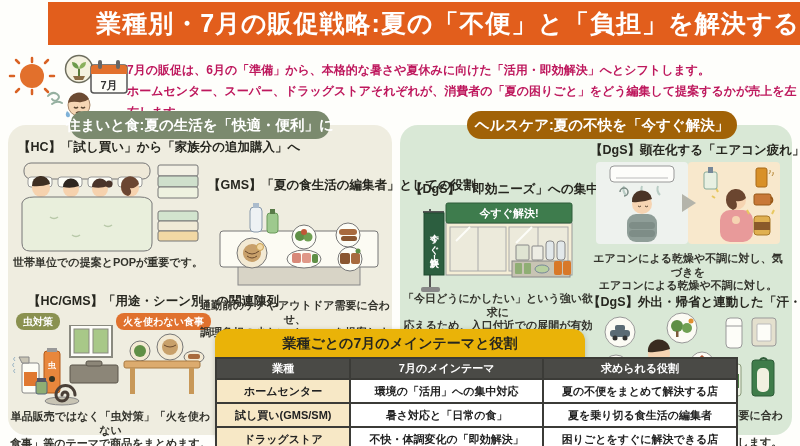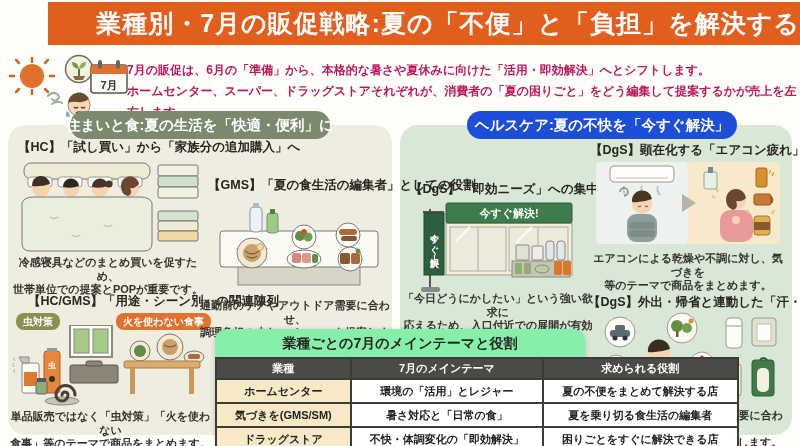--- a/index.html
+++ b/index.html
@@ -12,36 +12,36 @@
   
   .intro-text{position:absolute;left:127px;top:60px;width:670px;font-size:12px;color:#be185d;line-height:21px;}
   .intro-icon{position:absolute;}
   
   .panel{position:absolute;top:125px;height:310px;border-radius:18px;z-index:1;}
   .panel-left{left:8px;width:384px;background:#EFEDE0;}
   .panel-right{left:400px;width:392px;background:#D9E8D6;}
   .pill{position:absolute;top:111px;height:28px;border-radius:15px;color:#fff;z-index:3;
         display:flex;align-items:center;justify-content:center;font-size:14.5px;white-space:nowrap;}
   .pill-left{left:70px;width:260px;background:#7B8A6E;}
-  .pill-right{left:467px;width:270px;background:#1d4ed8;}
+  .pill-right{left:467px;width:270px;background:#a16207;}
   .block-heading{position:absolute;font-size:12.5px;color:#26261F;white-space:nowrap;z-index:2;}
   .caption{position:absolute;font-size:11px;color:#33332C;line-height:13.5px;text-align:center;z-index:2;}
   .illus{position:absolute;z-index:2;}
   
   .badge{position:absolute;top:0;height:17px;border-radius:8px;color:#fff;font-size:10px;
          display:flex;align-items:center;justify-content:center;padding:0 7px;white-space:nowrap;}
   .badge-insect{left:4px;background:#8A9150;}
   .badge-nofire{left:104px;background:#E0712E;text-align:right;}
   
   .sign-text{position:absolute;left:30px;top:3px;width:126px;height:19px;color:#fff;font-size:11px;
              display:flex;align-items:center;justify-content:center;white-space:nowrap;}
   .nobori-text{position:absolute;left:8px;top:14px;width:20px;height:60px;color:#fff;font-size:9px;
                writing-mode:vertical-rl;text-orientation:upright;display:flex;align-items:center;justify-content:center;letter-spacing:1px;}
   
-  .table-card{position:absolute;left:215px;top:329px;width:370px;height:114px;background:#86efac;
+  .table-card{position:absolute;left:215px;top:329px;width:370px;height:114px;background:#eab308;
               border-radius:12px;box-shadow:0 1px 5px rgba(60,60,40,.25);z-index:4;text-align:center;}
   .table-title{font-size:14px;color:#26261F;margin-top:6px;}
   table.theme{border-collapse:collapse;margin:4px auto 0;}
   table.theme th{background:#4A4A46;color:#fff;font-size:11px;border:2px solid #3B3B37;height:19px;padding:0 3px;margin-top:36px;}
   table.theme td{font-size:11px;color:#222;background:#fff;border:2px solid #3B3B37;height:22px;padding:0 18px;white-space:nowrap;}
   table.theme td.rowlabel{background:#F7E8C6;}
   .c1{width:92px;} .c2{width:126px;} .c3{width:128px;}
   svg{display:block;}
 </style>
 </head>
@@ -137,21 +137,20 @@
       <circle cx="93" cy="25" r="3.5" fill="#4A342A"></circle>
       <circle cx="114" cy="29" r="9" fill="#F6D2AE"></circle>
         <path d="M105,28 a9,9 0 0 1 18,-3 q-4,5 -9,4 q3,6 -2,8 q-7,-2 -7,-9z" fill="#6B4632"></path>
 
       <path d="M6,44 q2,-6 12,-6 h106 q10,0 12,6 v40 q0,8 -8,8 H14 q-8,0 -8,-8 z" fill="#E9EFDC" stroke="#777"></path>
       <path d="M34,58 q4,3 8,0 M88,66 q4,3 8,0 M56,76 q4,3 8,0" stroke="#B8C8A8" stroke-width="1.5" fill="none"></path>
     </g>
   </svg>
 
   <div class="caption" style="left:8px;top:256px;width:200px">
-    <div>冷感寝具などのまとめ買いを促すため、</div>
     <div>世帯単位での提案とPOPが重要です。</div>
   </div>
 
   <div class="block-heading" style="left:28px;top:293px">【HC/GMS】「用途・シーン別」の関連陳列</div>
 
   <div class="illus" style="left:12px;top:313px;width:196px;height:96px">
     <div class="badge badge-insect">虫対策</div>
     <div class="badge badge-nofire">火を使わない食事</div>
     <svg style="position:absolute;left:0;top:12px" width="196" height="84" viewBox="0 0 196 84">
 
@@ -338,21 +337,21 @@
       <rect x="158" y="32" width="17" height="11" rx="2" fill="#C87838" stroke="#985818"></rect>
       <path d="M175,35 a4,4 0 0 1 0,6" fill="none" stroke="#985818" stroke-width="2"></path>
       <rect x="158" y="54" width="16" height="19" rx="3" fill="#E0B050" stroke="#A87828"></rect>
       <rect x="158" y="60" width="16" height="8" fill="#8A5A2A"></rect>
       <path d="M151,48 l2,4 M178,48 l-2,4" stroke="#E8C860" stroke-width="2"></path>
     </g>
   </svg>
 
   <div class="caption" style="left:592px;top:252px;width:192px">
     <div>エアコンによる乾燥や不調に対し、気づきを</div>
-    <div>等のテーマで商品をまとめます。</div>
+    <div>エアコンによる乾燥や不調に対し。</div>
   </div>
 
   <div class="block-heading" style="left:588px;top:294px">【DgS】外出・帰省と連動した「汗・虫対策」</div>
 
   <svg class="illus" style="left:596px;top:312px" width="184" height="94" viewBox="0 0 184 94">
     <g>
       <circle cx="24" cy="20" r="15" fill="#FCFBF4" stroke="#999"></circle>
       <rect x="14" y="18" width="20" height="7" rx="3" fill="#5A6A74"></rect>
       <rect x="19" y="13" width="10" height="6" rx="2" fill="#5A6A74"></rect>
       <circle cx="19" cy="26" r="2.5" fill="#333"></circle>
@@ -417,25 +416,25 @@
       <thead>
         <tr>
           <th class="c1">業種</th>
           <th class="c2">7月のメインテーマ</th>
           <th class="c3">求められる役割</th>
         </tr>
       </thead>
       <tbody>
         <tr>
           <td class="rowlabel">ホームセンター</td>
-          <td>環境の「活用」とレジャー</td>
+          <td>環境の「活用」への集中対応</td>
           <td>夏の不便をまとめて解決する店</td>
         </tr>
         <tr>
-          <td class="rowlabel">気づきを(GMS/SM)</td>
+          <td class="rowlabel">試し買い(GMS/SM)</td>
           <td>暑さ対応と「日常の食」</td>
           <td>夏を乗り切る食生活の編集者</td>
         </tr>
         <tr>
           <td class="rowlabel">ドラッグストア</td>
           <td>不快・体調変化の「即効解決」</td>
           <td>困りごとをすぐに解決できる店</td>
         </tr>
       </tbody>
     </table>

